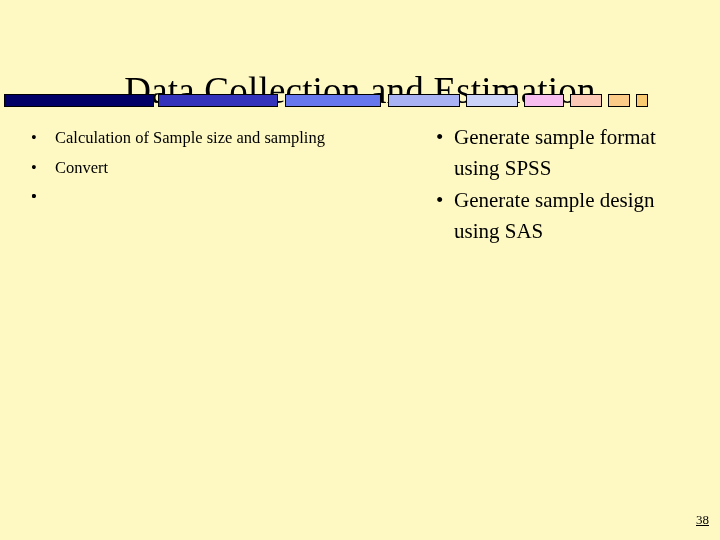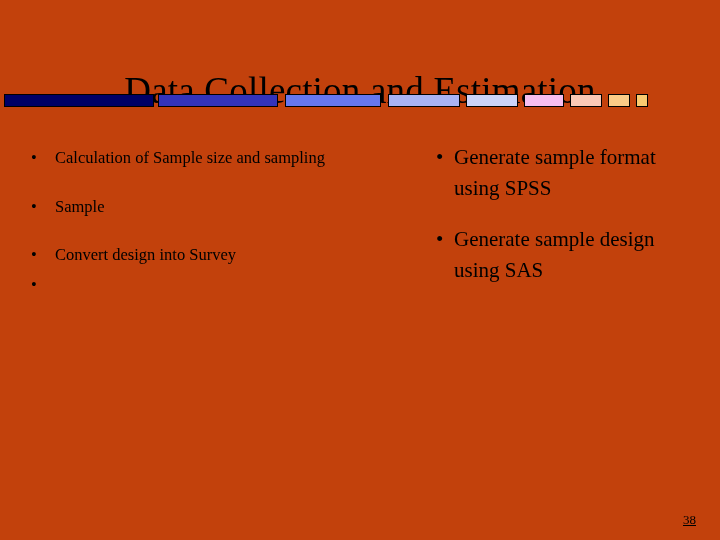--- a/index.html
+++ b/index.html
@@ -11,21 +11,21 @@
     height: 540px;
     background: #ffffff;
     font-family: "Liberation Serif", "DejaVu Serif", serif;
     color: #000000;
     overflow: hidden;
   }
   .slide {
     position: relative;
     width: 720px;
     height: 540px;
-    background: #c2410c;
+    background: #fef9c3;
   }
 
   
   .title {
     position: absolute;
     left: 0;
     top: 44px;
     width: 720px;
     text-align: center;
     font-size: 37px;
@@ -77,21 +77,20 @@
     display: block;
   }
   .bullet-mark {
     position: absolute;
     left: 0;
     top: 0;
     display: inline-block;
   }
   .bullet-text {
     display: block;
-    margin-top: 20px;
   }
 
   
   .col-left .bullet-item {
     padding-left: 33px;
     margin-bottom: 1px;
     font-size: 16.5px;
     line-height: 28.5px;
   }
   .col-left .bullet-mark {
@@ -109,21 +108,21 @@
   }
   .col-right .bullet-mark {
     font-size: 21px;
     line-height: 31px;
     left: 8px;
   }
 
   
   .page-number {
     position: absolute;
-    right: 24px;
+    right: 11px;
     bottom: 12px;
     font-size: 13px;
     line-height: 16px;
     font-family: "Liberation Serif", "DejaVu Serif", serif;
     text-decoration: underline;
   }
 </style>
 </head>
 <body>
 
@@ -144,25 +143,24 @@
     </div>
 
   <div class="col col-left">
     <ul class="bullet-list">
       <li class="bullet-item">
         <span class="bullet-mark">•</span>
         <span class="bullet-text">Calculation of Sample size and sampling</span>
       </li>
       <li class="bullet-item">
         <span class="bullet-mark">•</span>
-        <span class="bullet-text">Sample</span>
+        <span class="bullet-text">Convert</span>
       </li>
       <li class="bullet-item">
         <span class="bullet-mark">•</span>
-        <span class="bullet-text">Convert design into Survey</span>
       </li>
       <li class="bullet-item">
         <span class="bullet-mark">•</span>
       </li>
     </ul>
   </div>
 
   <div class="col col-right">
     <ul class="bullet-list">
       <li class="bullet-item">

